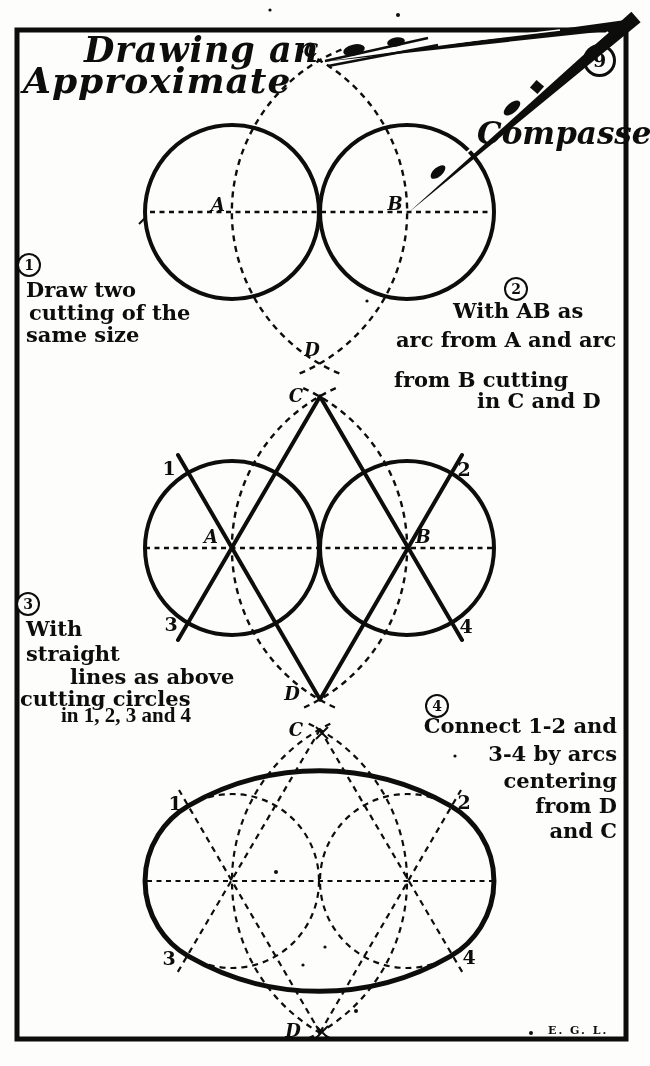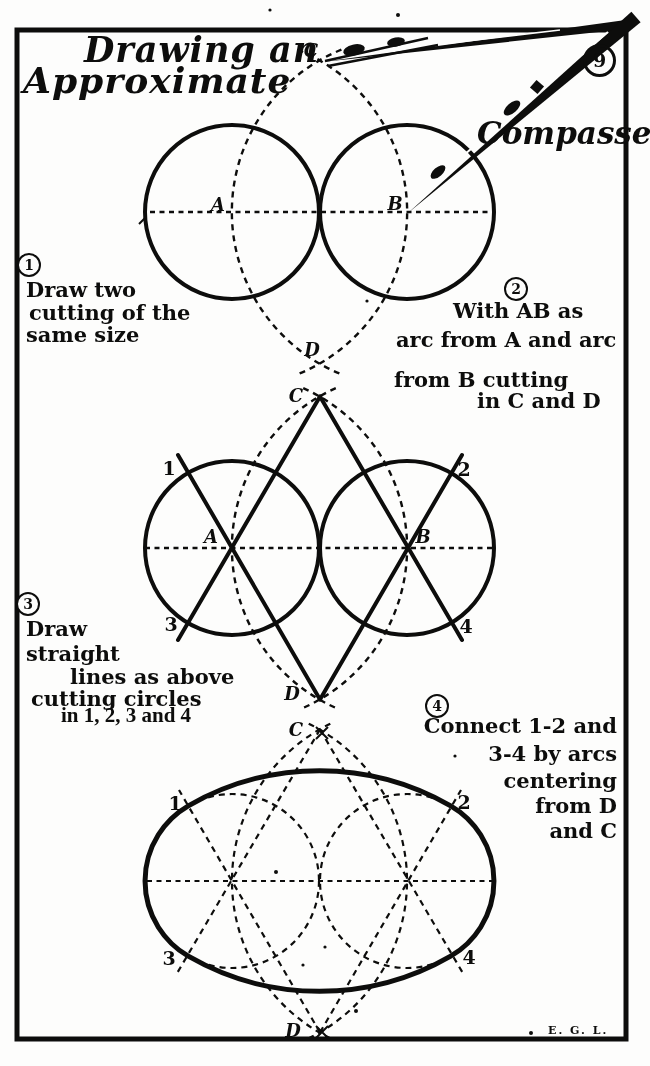--- a/index.html
+++ b/index.html
@@ -114,24 +114,24 @@
   <div class="step-line" style="left:29px;top:300px;">cutting of the</div>
   <div class="step-line" style="left:26px;top:322px;">same size</div>
 
   <div class="circnum" style="left:504px;top:277px;">2</div>
   <div class="step-line" style="left:453px;top:298px;">With AB as</div>
   <div class="step-line" style="left:396px;top:327px;">arc from A and arc</div>
   <div class="step-line" style="left:394px;top:367px;">from B cutting</div>
   <div class="step-line" style="left:477px;top:388px;">in C and D</div>
 
   <div class="circnum" style="left:16px;top:592px;">3</div>
-  <div class="step-line" style="left:26px;top:616px;">Draw</div>
+  <div class="step-line" style="left:26px;top:616px;">With</div>
   <div class="step-line" style="left:26px;top:641px;">straight</div>
   <div class="step-line" style="left:70px;top:664px;">lines as above</div>
-  <div class="step-line" style="left:20px;top:686px;padding-left:11px;">cutting circles</div>
+  <div class="step-line" style="left:20px;top:686px;">cutting circles</div>
   <div class="step-line" style="left:61px;top:703px;font-family:Liberation Serif, serif;">in 1, 2, 3 and 4</div>
 
   <div class="circnum" style="left:425px;top:694px;">4</div>
   <div class="step-line s4" style="top:713px;">Connect 1-2 and</div>
   <div class="step-line s4" style="top:741px;">3-4 by arcs</div>
   <div class="step-line s4" style="top:768px;">centering</div>
   <div class="step-line s4" style="top:793px;">from D</div>
   <div class="step-line s4" style="top:818px;">and C</div>
 
   <span class="lbl" style="left:311px;top:50px;">C</span>

